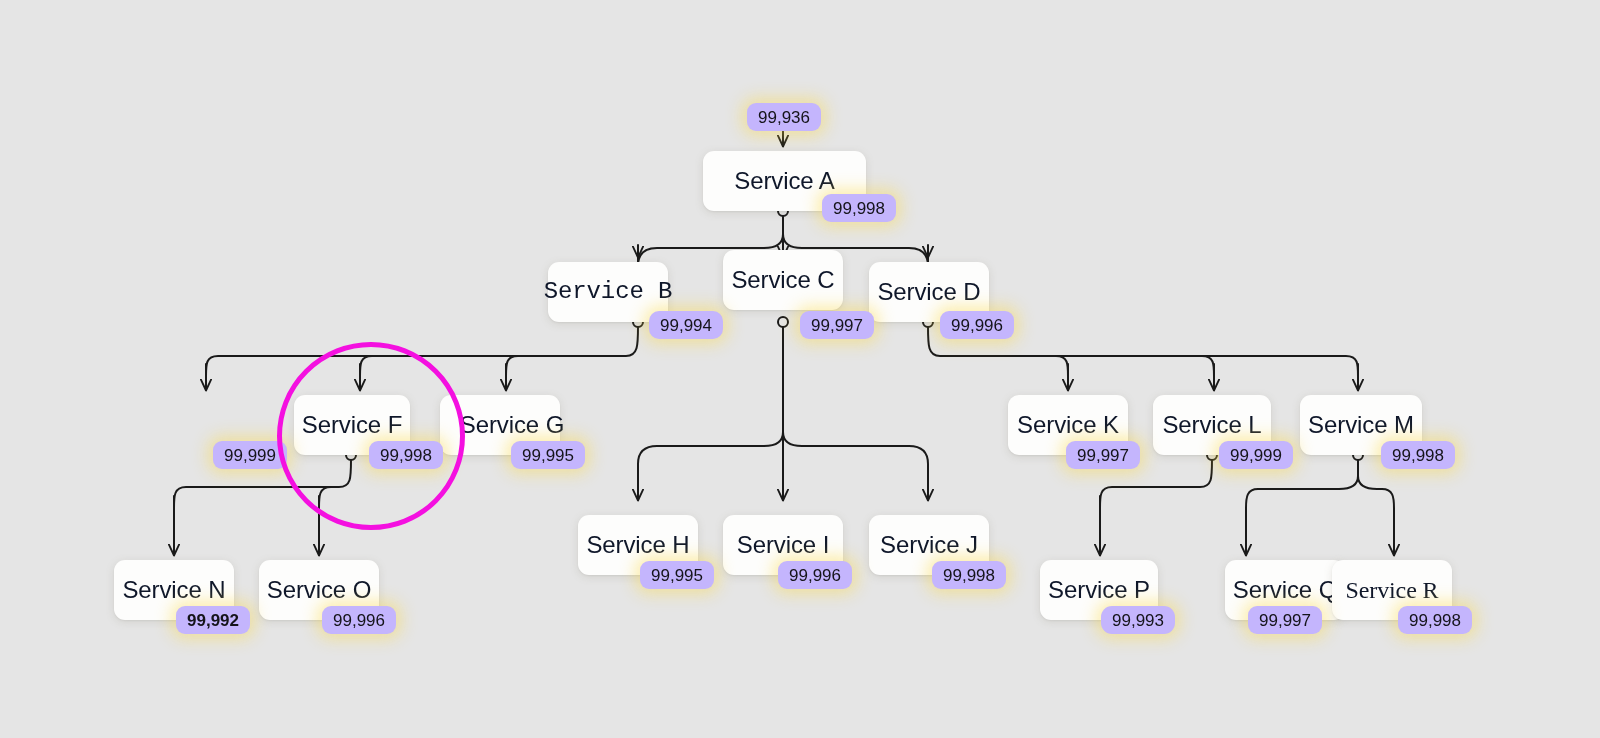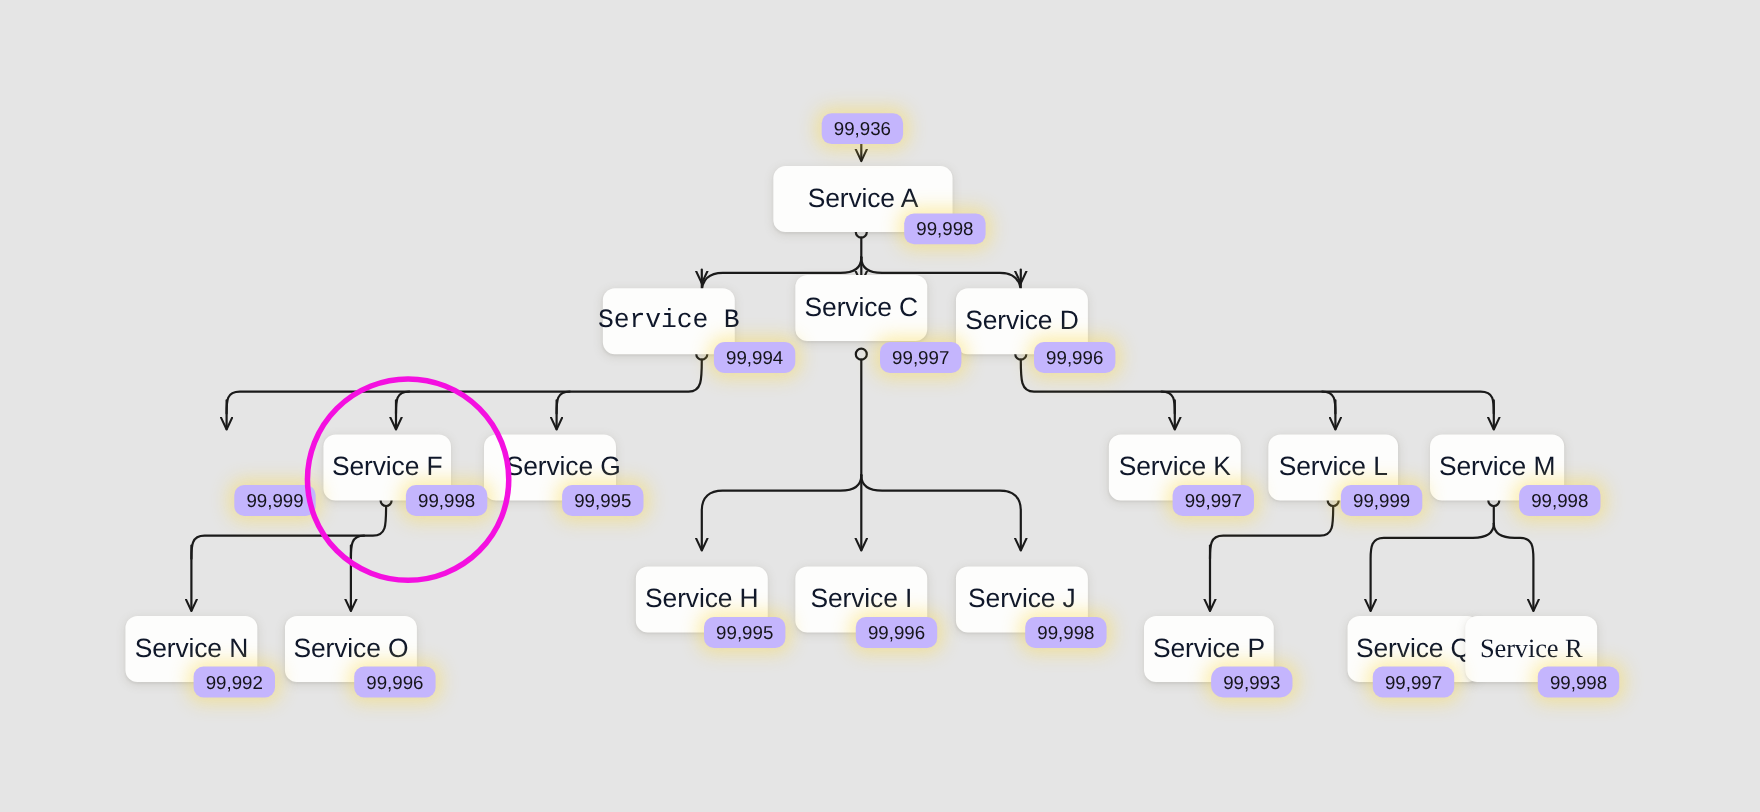--- a/index.html
+++ b/index.html
@@ -217,21 +217,21 @@
       </div>
       <div class="node" style="left: 869px; top: 515px; width: 120px; height: 60px;">
         <span class="node-label">Service J</span>
       </div>
       <div class="badge" style="left: 932px; top: 561px;">
         <span class="badge-text">99,998</span>
       </div>
       <div class="node" style="left: 114px; top: 560px; width: 120px; height: 60px;">
         <span class="node-label">Service N</span>
       </div>
-      <div class="badge" style="left: 176px; top: 606px;">
+      <div class="badge" style="left: 176px; top: 606px; font-weight: bold;">
         <span class="badge-text">99,992</span>
       </div>
       <div class="node" style="left: 259px; top: 560px; width: 120px; height: 60px;">
         <span class="node-label">Service O</span>
       </div>
       <div class="badge" style="left: 322px; top: 606px;">
         <span class="badge-text">99,996</span>
       </div>
       <div class="node" style="left: 1040px; top: 560px; width: 118px; height: 60px;">
         <span class="node-label">Service P</span>

